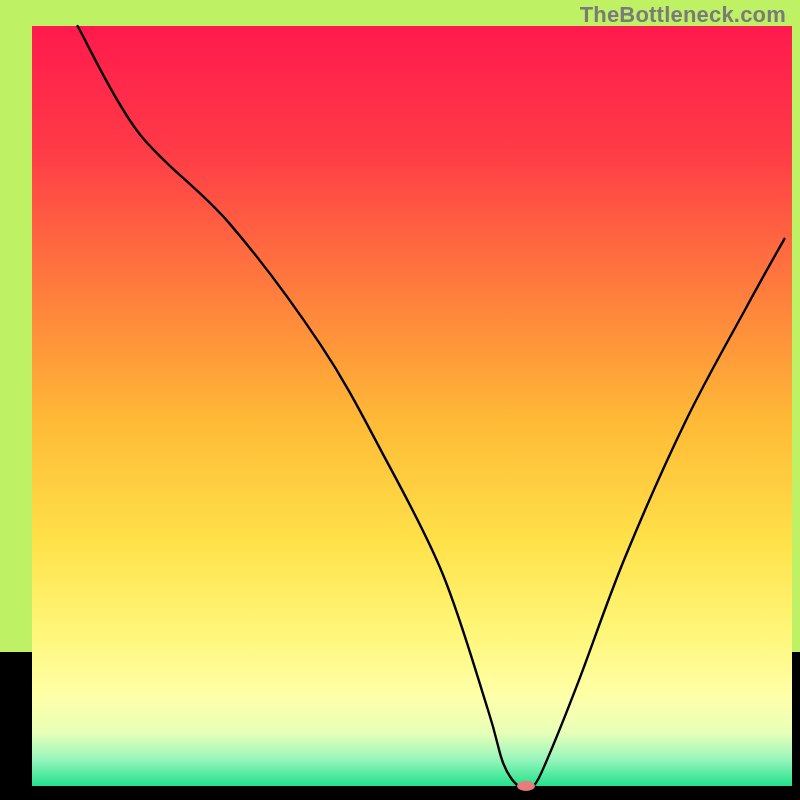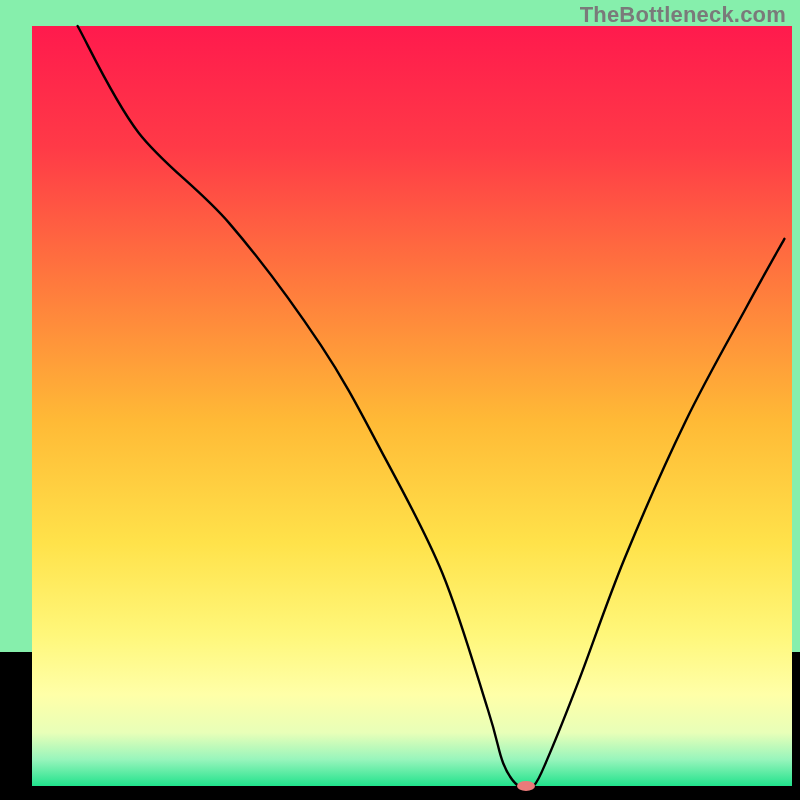--- a/index.html
+++ b/index.html
@@ -8,21 +8,21 @@
     width: 800px;
     height: 800px;
     background: #000;
     font-family: Arial, Helvetica, sans-serif;
     overflow: hidden;
   }
   .frame {
     position: relative;
     width: 800px;
     height: 652px;
-    background: #86efac;
+    background: #bef264;
   }
   .watermark {
     position: absolute;
     top: 2px;
     right: 14px;
     color: #7a7a7a;
     font-size: 22px;
     font-weight: 600;
     letter-spacing: 0.2px;
     z-index: 3;

